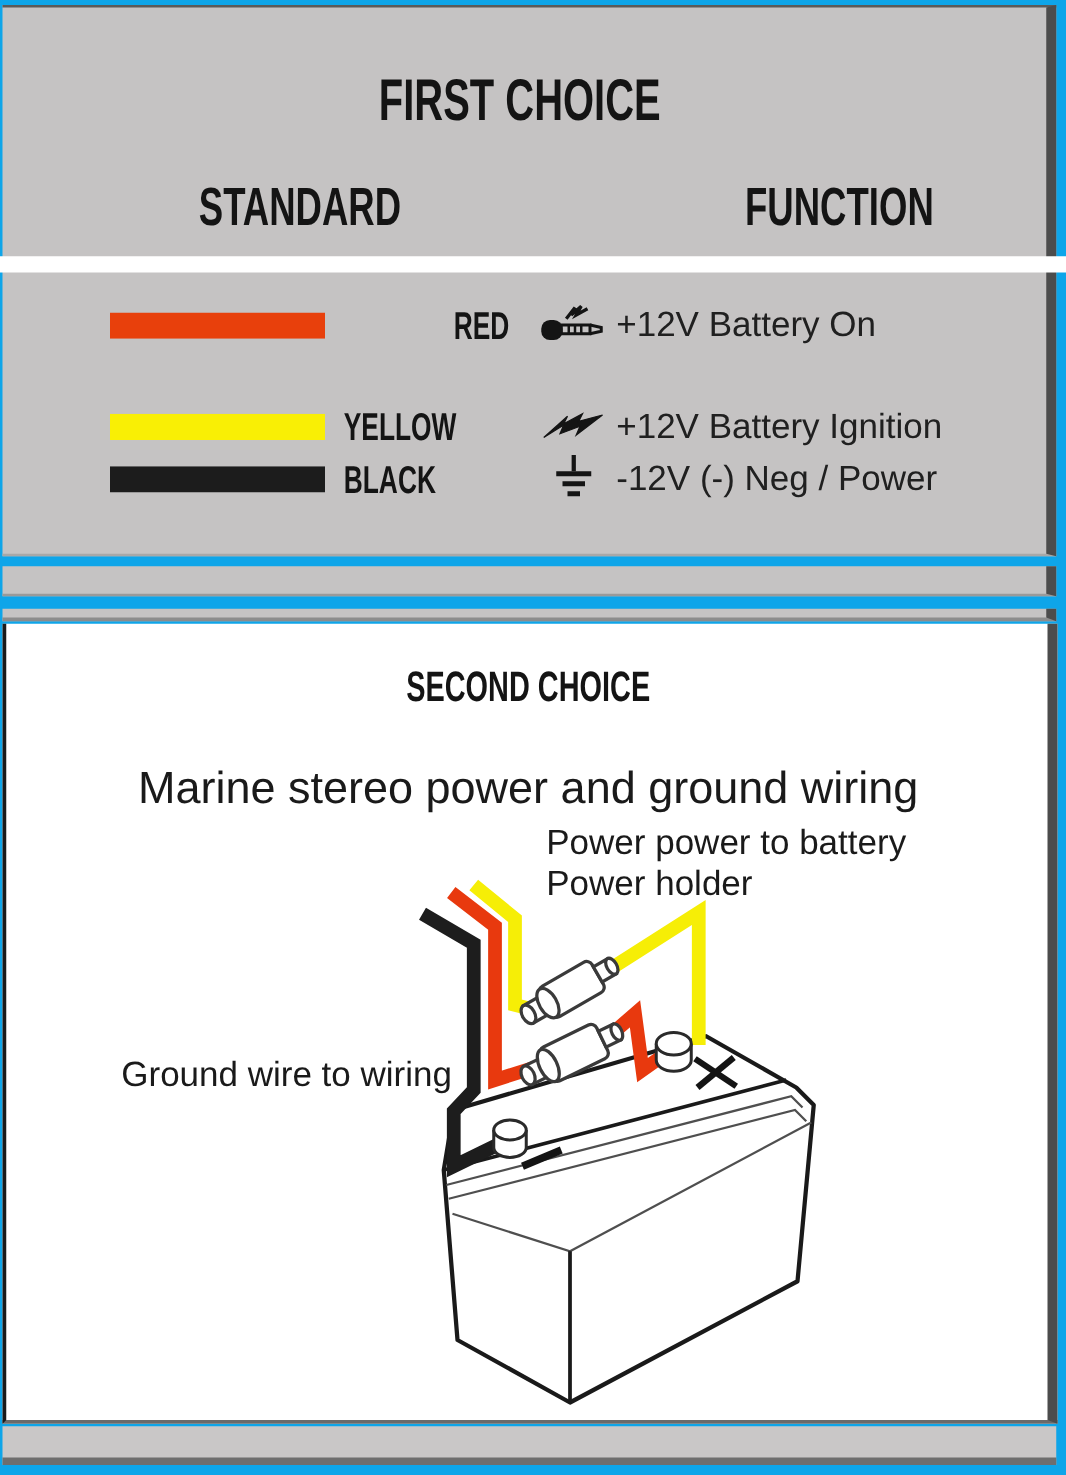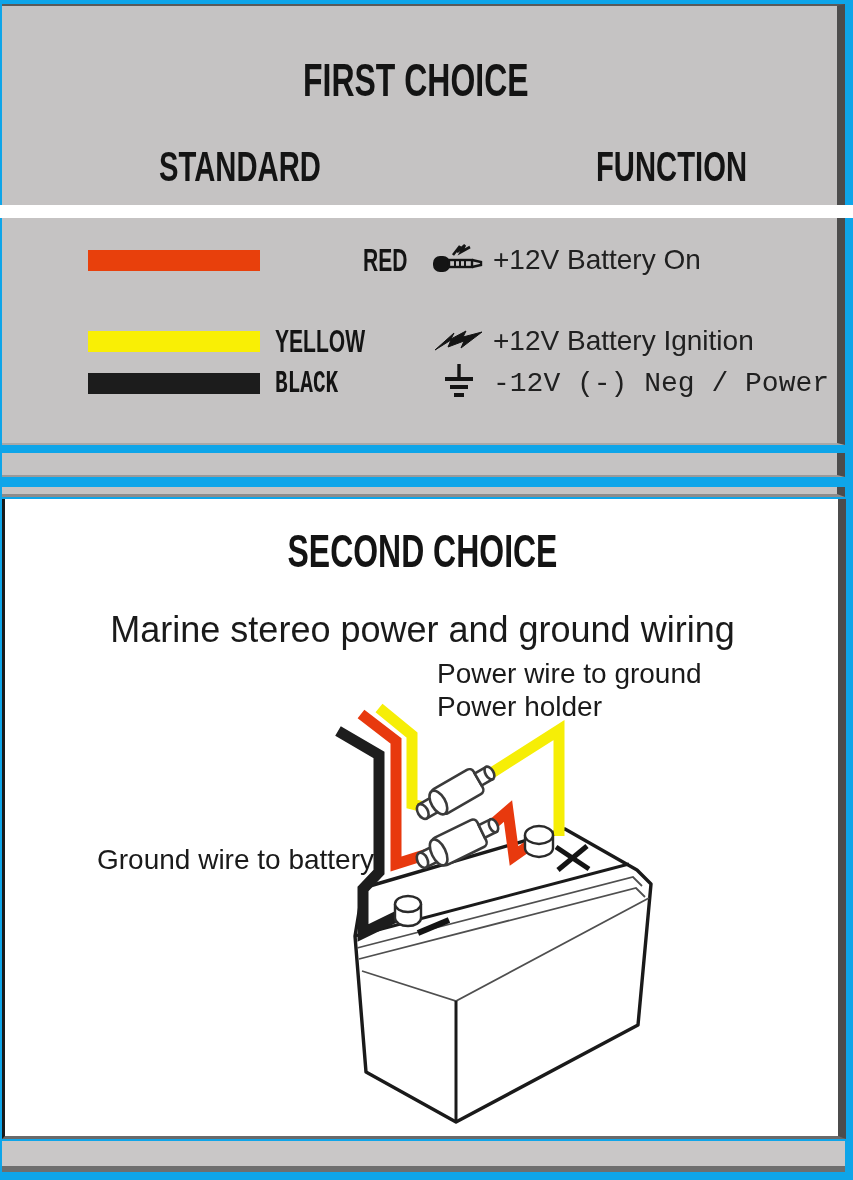--- a/index.html
+++ b/index.html
@@ -19,21 +19,21 @@
           border-bottom:6px solid #6e6e6e;}
   
   .cond{font-weight:700;white-space:nowrap;display:inline-block;transform:scaleX(.68);
         letter-spacing:0px;color:#141414;}
   .cond-left{transform-origin:left center;}
   .cond-center{transform-origin:center center;}
   .title1{position:absolute;left:0;right:8px;top:50px;text-align:center;font-size:47px;line-height:47px;}
   .colhead{position:absolute;top:139px;font-size:43px;line-height:43px;margin-left:44px;}
   .colhead.standard{left:113px;}
   .colhead.function{left:550px;}
-  .title2{position:absolute;left:0;right:8px;top:527px;text-align:center;font-size:47px;line-height:47px;}
+  .title2{position:absolute;left:0;right:8px;top:527px;text-align:center;font-size:34px;line-height:47px;}
   .subtitle{position:absolute;left:0;right:8px;top:594px;text-align:center;font-size:36px;line-height:40px;color:#1a1a1a;margin-top:16px;}
   
   .legend-row{position:absolute;left:88px;height:40px;display:flex;align-items:center;}
   .legend-row .swatch{width:172px;height:21px;display:block;}
   .legend-row .cname{margin-left:15px;width:153px;font-size:31px;line-height:31px;}
   .legend-row .iconbox{width:62px;display:flex;justify-content:center;align-items:center;}
   .legend-row .ftext{margin-left:3px;font-size:28px;color:#202020;white-space:nowrap;}
   
   .dlabel{position:absolute;font-size:28px;line-height:33px;color:#1a1a1a;white-space:nowrap;}
   .lbl-power{left:437px;top:657px;}
@@ -83,21 +83,21 @@
     </svg>
     <span class="cname"><span class="cond cond-left">YELLOW</span></span>
     <span class="iconbox">
       <svg width="52" height="24" viewBox="0 0 52 24">
         <path d="M2 21 L21 4 L18 10 L33 2 L30 8 L49 3 L28 19 L31 12 L15 18 L18 11 Z" fill="#141414" stroke="#141414" stroke-width="1"></path>
       </svg>
     </span>
     <span class="ftext">+12V Battery Ignition</span>
   </div>
 
-  <div class="legend-row" style="top:363px;font-family:Liberation Mono, monospace;">
+  <div class="legend-row" style="top:363px;">
     <svg class="swatch" width="172" height="21">
       <rect x="0" y="0" width="172" height="21" fill="#1c1c1c"></rect>
     </svg>
     <span class="cname"><span class="cond cond-left">BLACK</span></span>
     <span class="iconbox">
       <svg width="36" height="42" viewBox="0 0 36 42">
         <path d="M18 2 v13" stroke="#141414" stroke-width="3.4"></path>
         <rect x="4" y="15" width="28" height="4" fill="#141414"></rect>
         <rect x="9" y="23" width="18" height="4" fill="#141414"></rect>
         <rect x="13" y="31" width="10" height="4" fill="#141414"></rect>
@@ -110,24 +110,24 @@
   <div class="strip-b"></div>
 
   <section class="panel2"></section>
 
   <div class="title2">
     <span class="cond cond-center">SECOND CHOICE</span>
   </div>
   <div class="subtitle">Marine stereo power and ground wiring</div>
 
   <div class="dlabel lbl-power">
-    <div>Power wire to ground</div>
+    <div>Power power to battery</div>
     <div>Power holder</div>
   </div>
-  <div class="dlabel lbl-ground">Ground wire to battery</div>
+  <div class="dlabel lbl-ground">Ground wire to wiring</div>
 
   <svg class="diagram" viewBox="0 0 853 1180">
 
     <g>
       <path d="M355,936 L363,888 L565,829 L637,870 L651,884 L638,1025 L456,1122 L366,1072 Z" fill="#ffffff" stroke="#1a1a1a" stroke-width="3.4" stroke-linejoin="round"></path>
       <path d="M355,936 L629,864" fill="none" stroke="#1a1a1a" stroke-width="3"></path>
       <path d="M357,948 L633,877 L642,886" fill="none" stroke="#4f4f4f" stroke-width="1.8"></path>
       <path d="M359,959 L636,888 L645,897" fill="none" stroke="#4f4f4f" stroke-width="1.8"></path>
       <path d="M362,971 L456,1001 L649,898" fill="none" stroke="#4f4f4f" stroke-width="1.8"></path>
       <path d="M456,1001 L456,1122" fill="none" stroke="#1a1a1a" stroke-width="3"></path>

